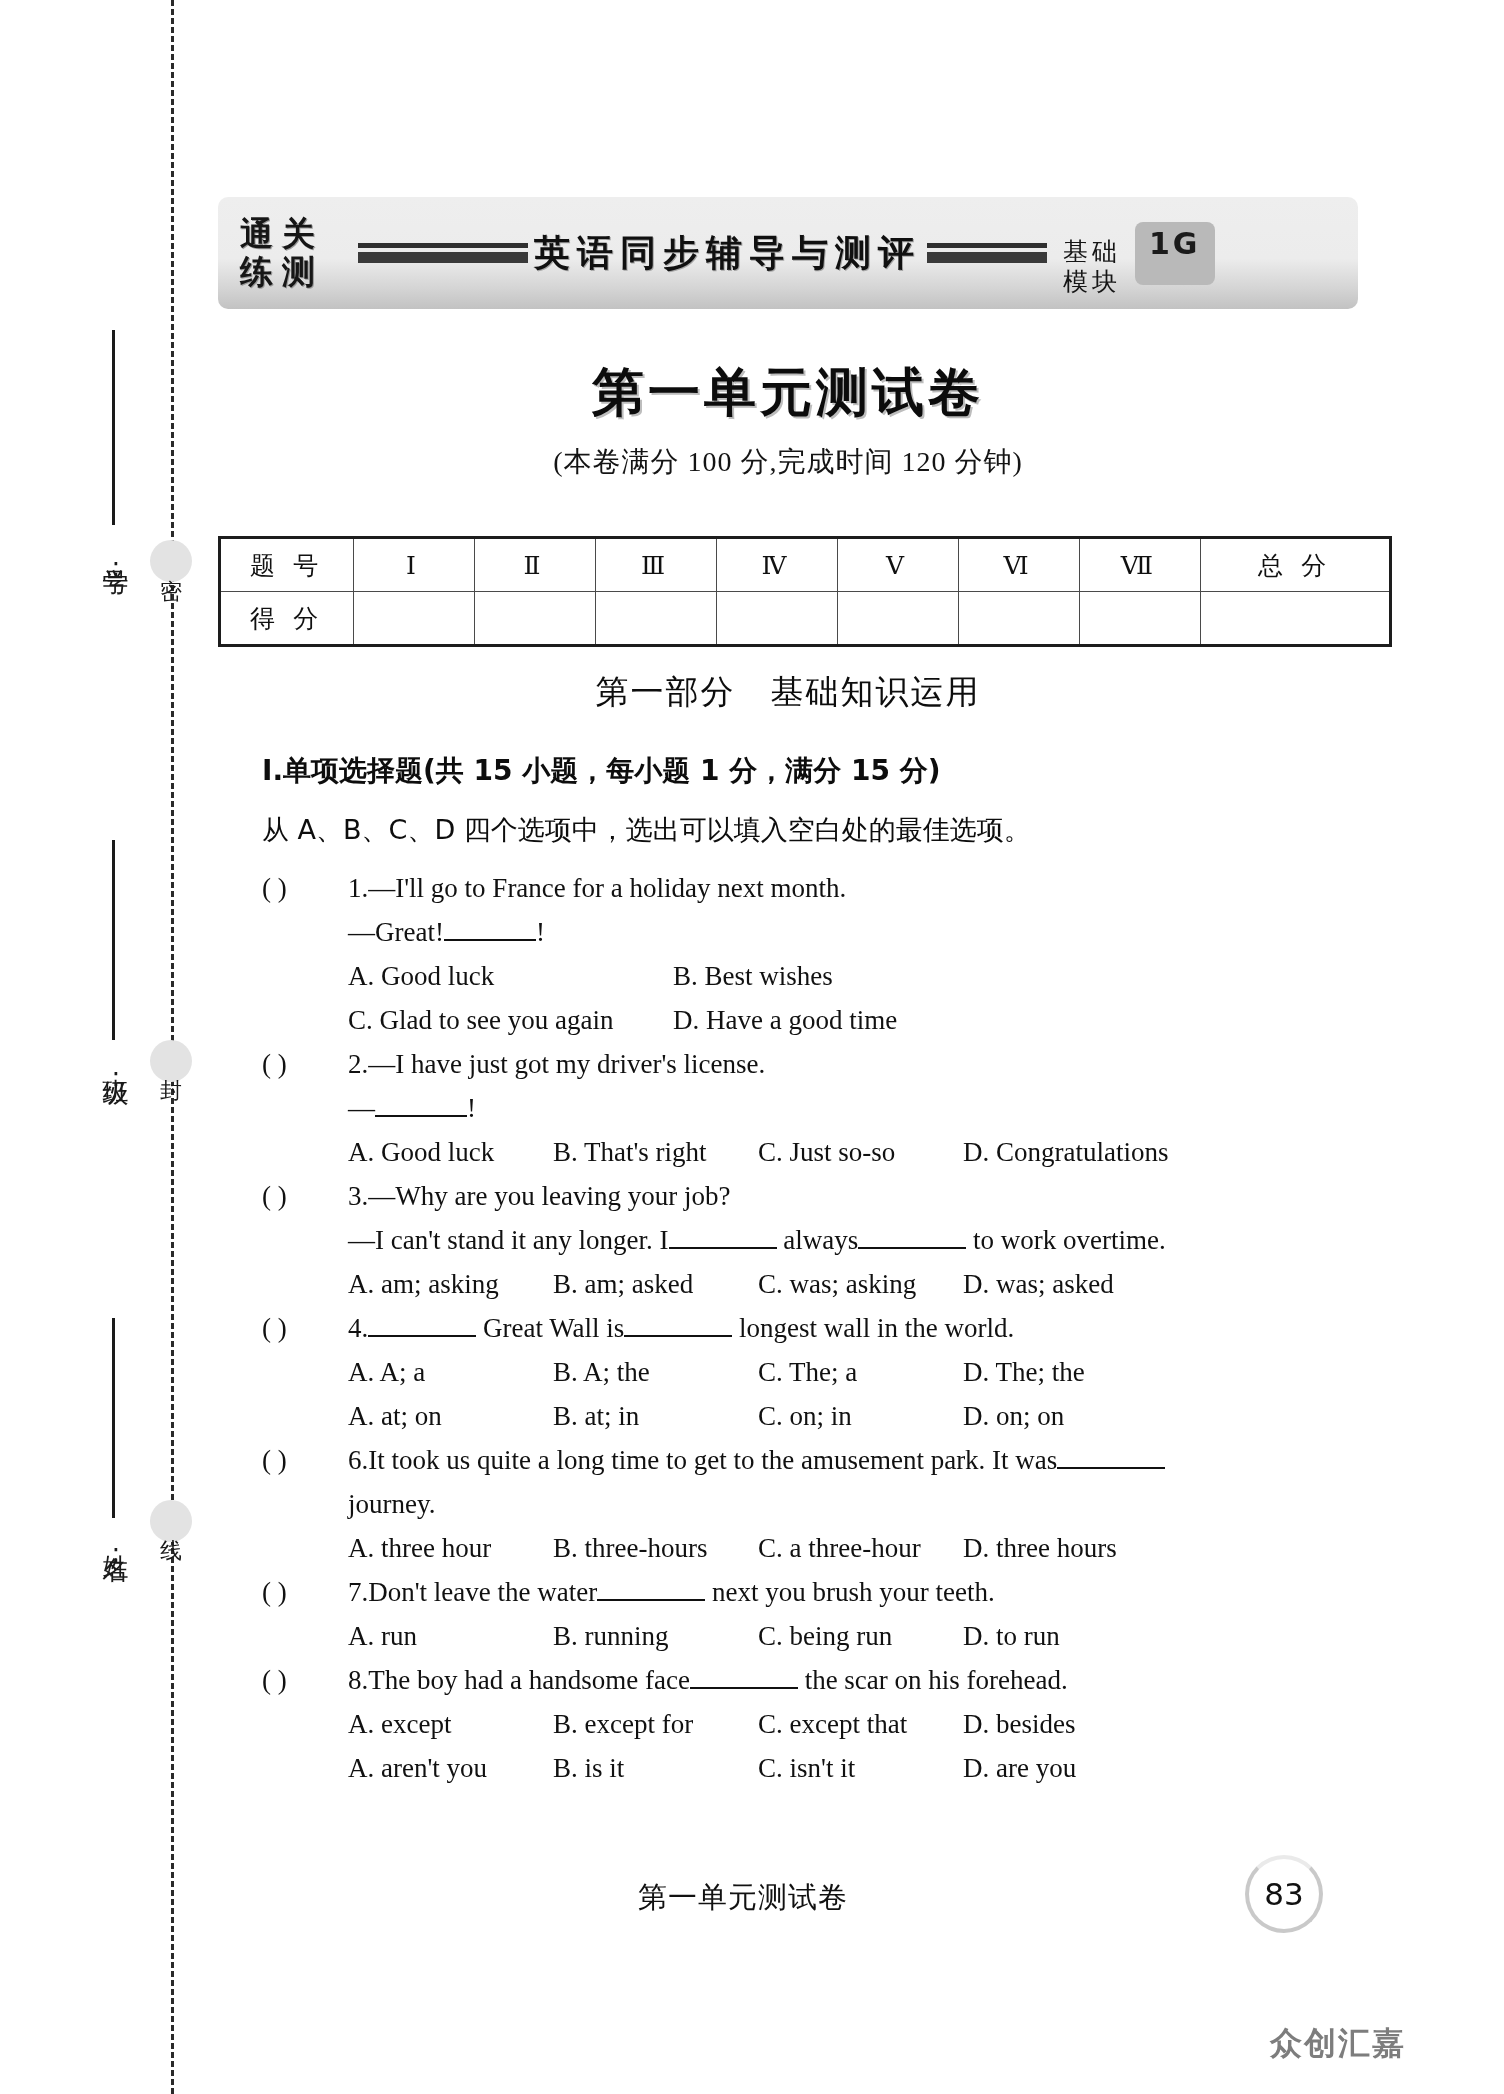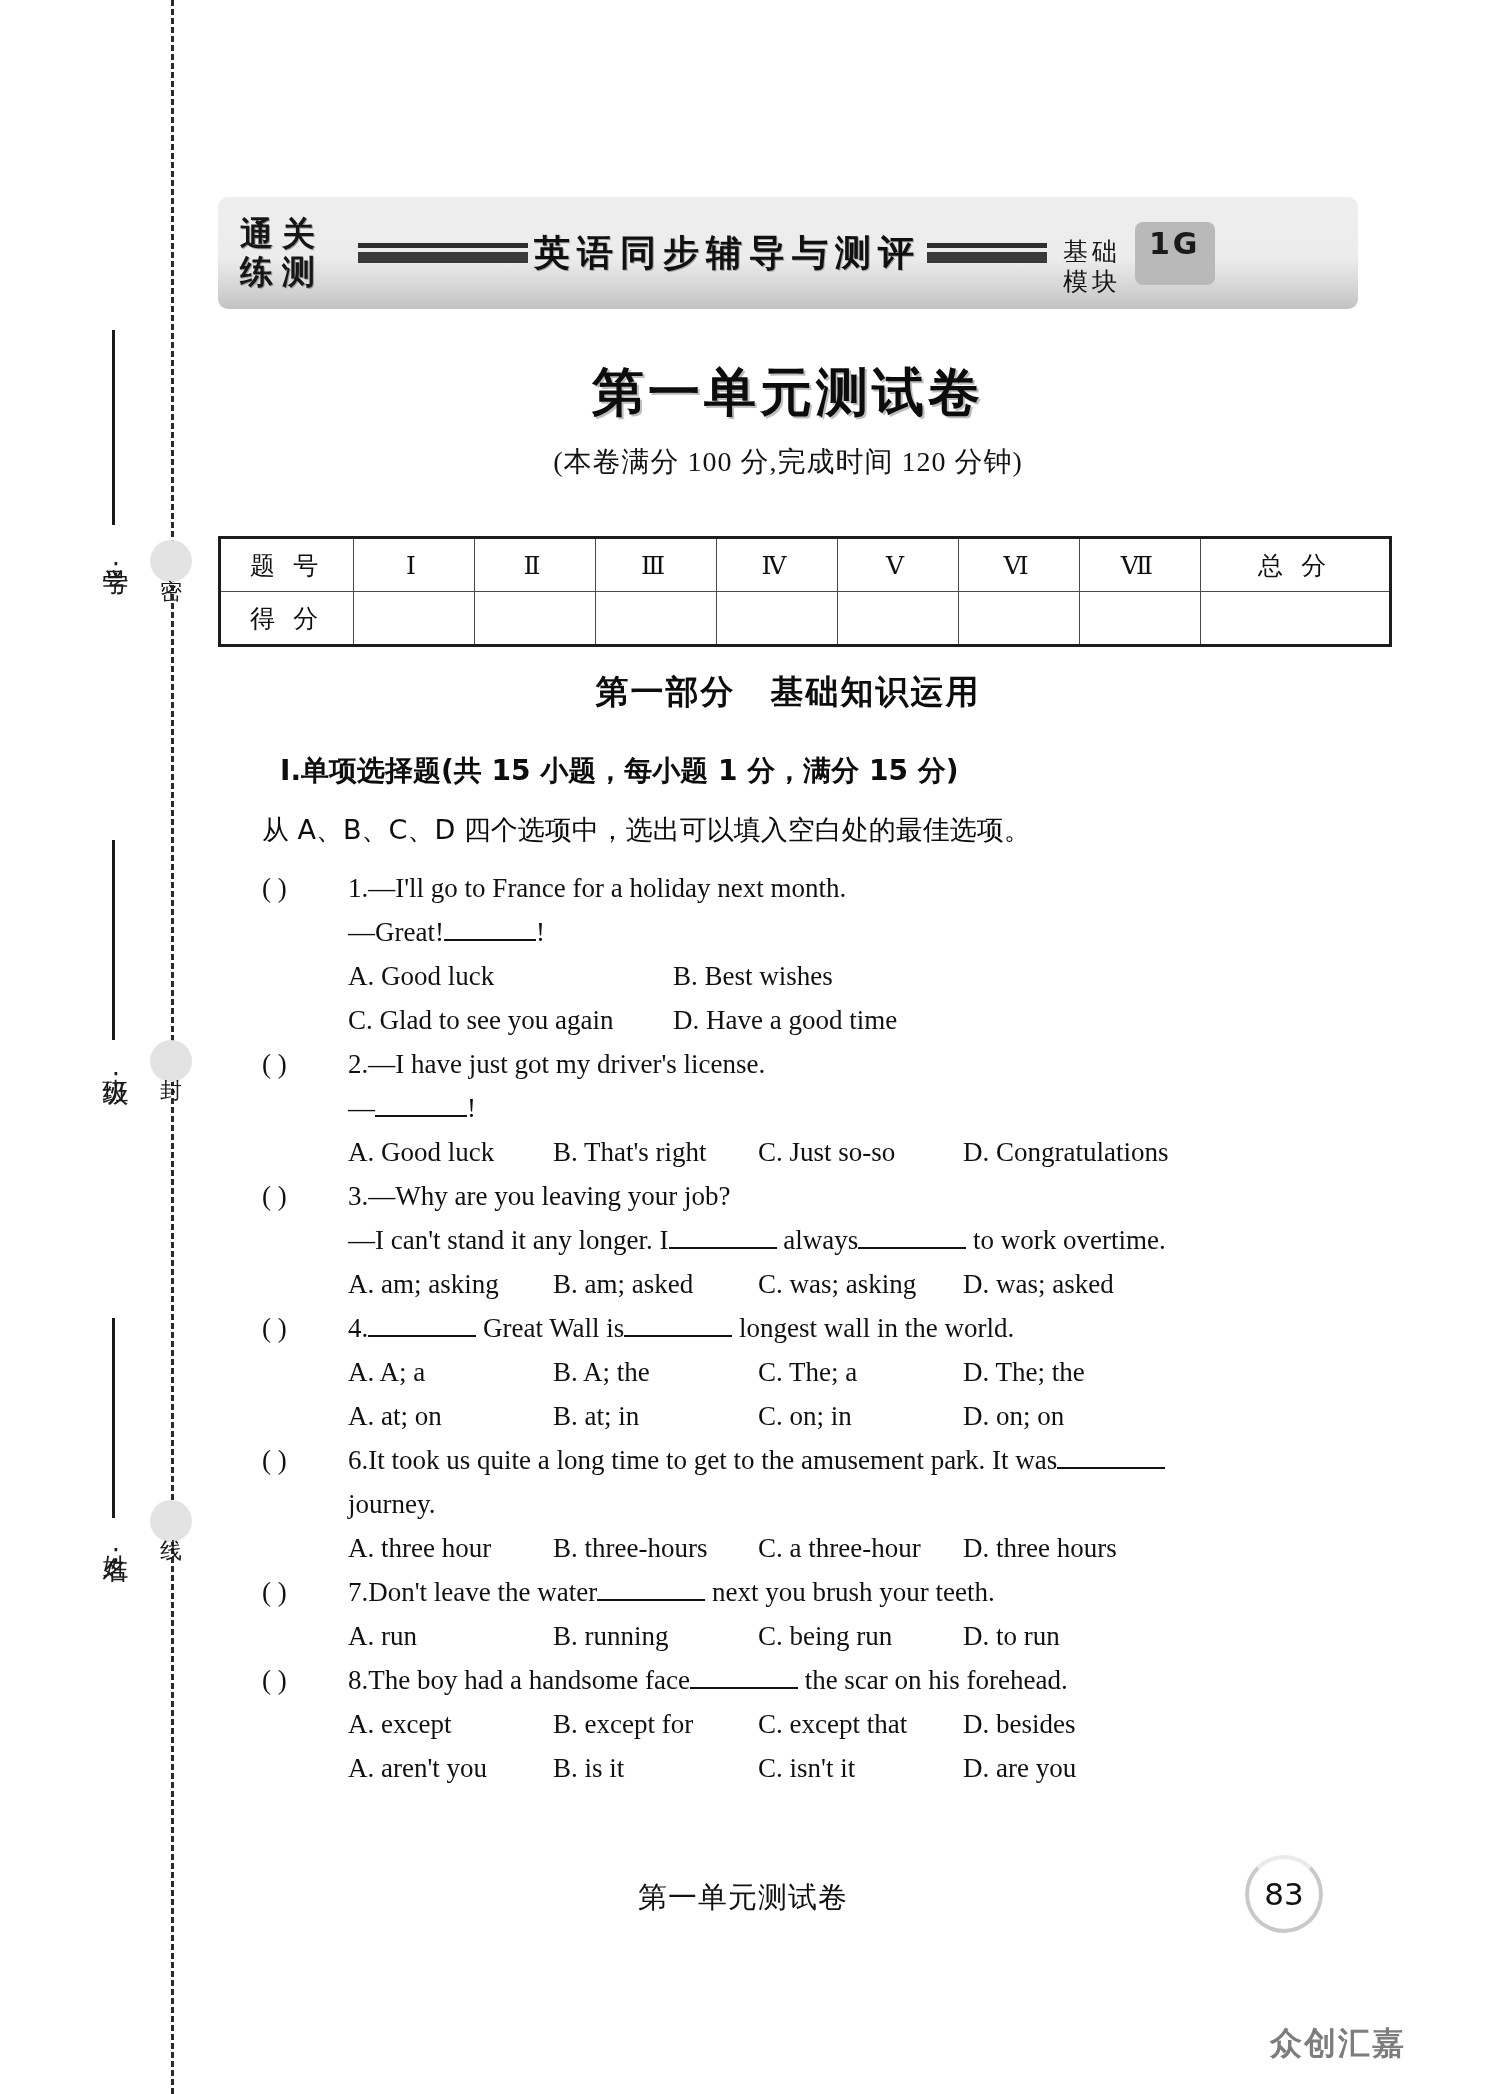--- a/index.html
+++ b/index.html
@@ -186,28 +186,28 @@
   .col-total{ width: 186px; }
 
   
   .part-heading {
     position: absolute;
     left: 218px;
     top: 670px;
     width: 1140px;
     text-align: center;
     font-family: "DejaVu Sans", sans-serif;
-    font-weight: bold;
+    font-weight: normal;
     font-size: 33px;
     letter-spacing: 2px;
     color: #0d0d0d;
   }
   .sec-heading {
     position: absolute;
-    left: 280px;
+    left: 262px;
     top: 752px;
     font-family: "DejaVu Sans", sans-serif;
     font-weight: bold;
     font-size: 28px;
     color: #0d0d0d;
   }
   .directions {
     position: absolute;
     left: 262px;
     top: 812px;

